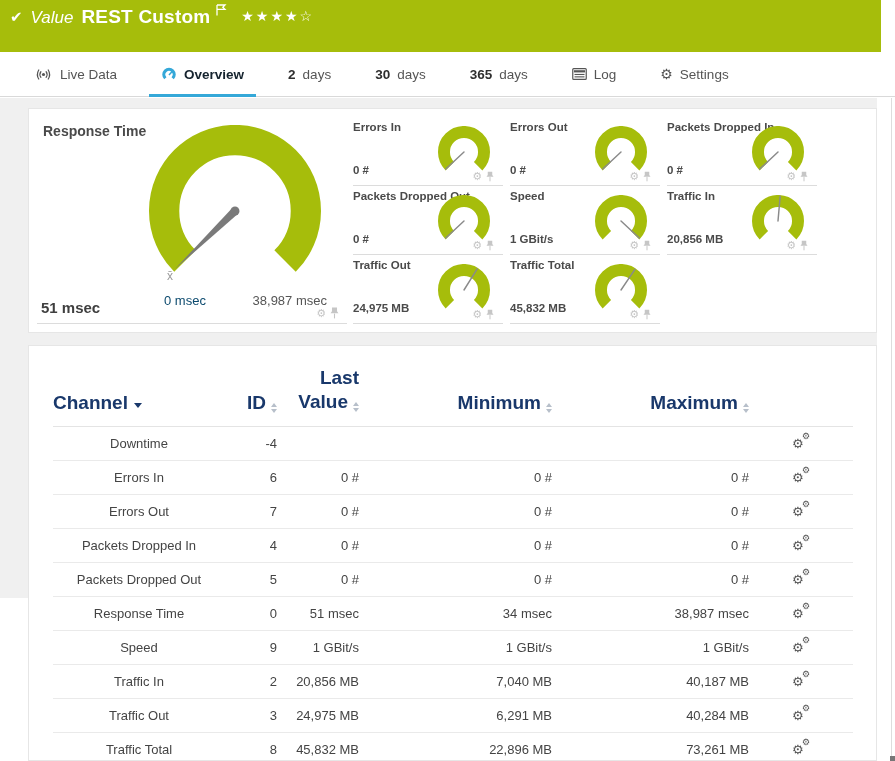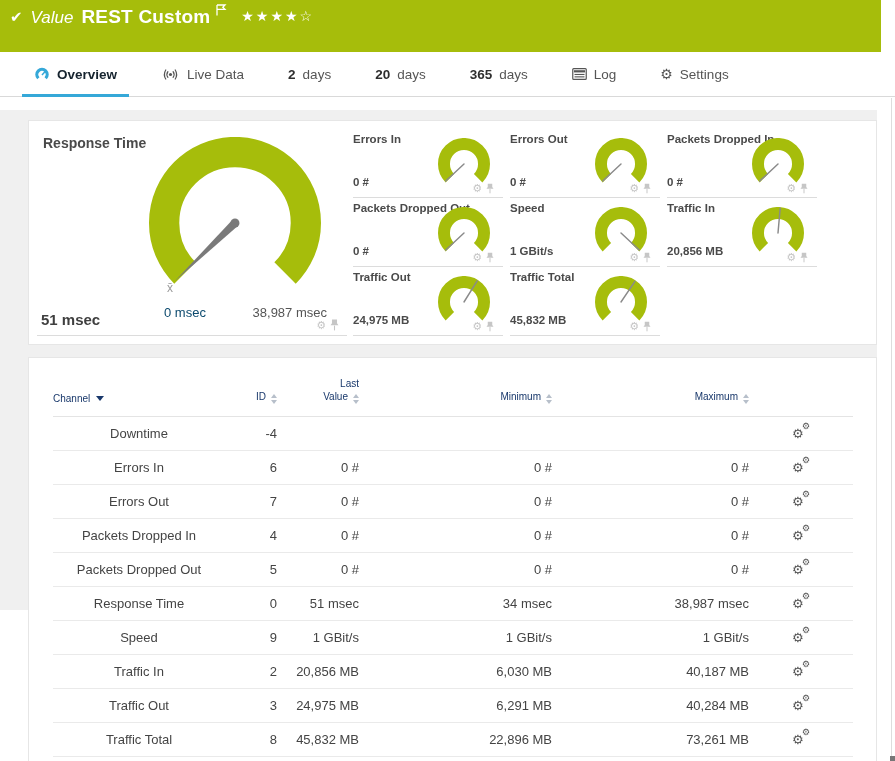--- a/index.html
+++ b/index.html
@@ -19,21 +19,21 @@
   .stars{font-size:14px;letter-spacing:2px;margin-left:14px;position:relative;top:-2px}
   .status-ok{font-size:12px;font-weight:bold;padding:3px 0 0 53px}
   
   .tabbar{position:absolute;top:52px;left:0;width:895px;height:45px;background:#fff;border-bottom:1px solid #d9d9d9;display:flex;align-items:stretch;padding-left:26px;box-sizing:border-box}
   .tab{display:flex;align-items:center;gap:7px;padding:0 8px;margin-right:28px;font-size:13.5px;color:#555;cursor:pointer;position:relative;white-space:nowrap}
   .tab .num{font-weight:bold;color:#2e2e2e}
   .tab.active{color:#15232e;font-weight:bold}
   .tab.active::after{content:"";position:absolute;left:-4px;right:-4px;bottom:-1px;height:3px;background:var(--blue,#35a8d8)}
   .tab svg{display:block}
   
-  .content{position:absolute;top:110px;left:0;width:877px;height:500px;background:#f0f0f0;padding:10px 0 0 28px;box-sizing:border-box}
+  .content{position:absolute;top:98px;left:0;width:877px;height:500px;background:#f0f0f0;padding:10px 0 0 28px;box-sizing:border-box}
   .gutter{position:absolute;top:98px;left:877px;width:18px;height:663px;background:#fff}
   .gutter::after{content:"";position:absolute;right:3px;top:0;bottom:0;width:1px;background:#ddd}
   .grip{position:absolute;right:0;bottom:0;width:5px;height:5px;background:#777}
   .card{background:#fff;border:1px solid #e6e6e6;box-sizing:border-box;width:849px}
   
   .gauges-card{height:225px;display:flex;padding:8px}
   .main-gauge-cell{width:310px;flex:none;position:relative;border-bottom:1px solid #dcdcdc}
   .mg-title{position:absolute;top:6px;left:6px;font-size:14px;font-weight:bold;color:#4a4a4a}
   .mg-gauge{position:absolute;left:112px;top:8px;width:172px;height:172px}
   .mg-mean{position:absolute;left:130px;top:152px;font-size:12px;color:#9a9a9a}
@@ -47,21 +47,21 @@
   
   .small-grid{display:grid;grid-template-columns:repeat(3,150px);grid-auto-rows:69px;column-gap:7px;margin-left:6px}
   .sg-cell{position:relative;border-bottom:1px solid #dcdcdc}
   .sg-title{position:absolute;top:4px;left:0;font-size:11.5px;font-weight:bold;color:#4a4a4a;white-space:nowrap}
   .sg-value{position:absolute;bottom:9px;left:0;font-size:11.5px;font-weight:bold;color:#4a4a4a}
   .sg-gauge{position:absolute;top:9px;right:13px;width:52px;height:52px}
   .sg-icons{bottom:3px;right:9px}
   
   .table-card{margin-top:12px;padding:4px 24px 0 24px;height:416px;overflow:hidden}
   table{width:100%;border-collapse:collapse;font-size:13px;color:#444;table-layout:fixed}
-  thead th{color:var(--navy,#19386b);font-weight:normal;font-size:10px;text-align:right;vertical-align:bottom;padding:16px 0 12px;border-bottom:1px solid #e4e4e4;cursor:pointer}
+  thead th{color:var(--navy,#19386b);font-weight:bold;font-size:19px;text-align:right;vertical-align:bottom;padding:16px 0 12px;border-bottom:1px solid #e4e4e4;cursor:pointer}
   thead th.ch{text-align:left}
   thead th .hdr2{line-height:1.25}
   tbody td{padding:0;height:33px;border-bottom:1px solid #eaeaea;text-align:right}
   tbody td.ch{text-align:center}
   td.gearcell,th.gearcell{text-align:center}
   .sort{display:inline-flex;flex-direction:column;gap:2px;margin-left:5px;vertical-align:2px}
   .sort i{display:block;width:0;height:0;border-left:3.5px solid transparent;border-right:3.5px solid transparent}
   .sort .up{border-bottom:4px solid #b7bfca}
   .sort .down{border-top:4px solid #b7bfca}
   .sortsel{display:inline-block;width:0;height:0;border-left:4.5px solid transparent;border-right:4.5px solid transparent;border-top:5.5px solid var(--navy,#19386b);margin-left:6px;vertical-align:1px}
@@ -81,44 +81,44 @@
       <svg width="11" height="12" viewBox="0 0 11 12">
           <path d="M1 1 h8 l-2.2 2.2 L9 5.4 H1" fill="none" stroke="#fff" stroke-width="1.3"></path>
           <line x1="1" y1="1" x2="1" y2="11.5" stroke="#fff" stroke-width="1.3"></line>
         </svg>
     </span>
     <span class="stars">★★★★☆</span>
   </div>
 </header>
 
 <nav class="tabbar" id="tabbar">
+    <div class="tab">
+      <span>
+        <svg width="19" height="13" viewBox="0 0 20 14">
+          <circle cx="10" cy="7" r="1.7" fill="#555"></circle>
+          <path d="M7.2 3.9 Q5 7 7.2 10.1 M4.9 2.1 Q1.9 7 4.9 11.9 M12.8 3.9 Q15 7 12.8 10.1 M15.1 2.1 Q18.1 7 15.1 11.9" fill="none" stroke="#555" stroke-width="1.3" stroke-linecap="round"></path>
+        </svg>
+      </span>
+      <span>Live Data</span>
+    </div>
     <div class="tab active">
       <span>
         <svg width="16" height="15" viewBox="0 0 16 16">
           <path d="M4.1 12 A5.5 5.5 0 1 1 11.9 12" fill="none" stroke="#35a8d8" stroke-width="3.4"></path>
           <line x1="8" y1="8.5" x2="11.6" y2="4.6" stroke="#35a8d8" stroke-width="1.6"></line>
         </svg>
       </span>
       <span>Overview</span>
     </div>
     <div class="tab">
-      <span>
-        <svg width="19" height="13" viewBox="0 0 20 14">
-          <circle cx="10" cy="7" r="1.7" fill="#555"></circle>
-          <path d="M7.2 3.9 Q5 7 7.2 10.1 M4.9 2.1 Q1.9 7 4.9 11.9 M12.8 3.9 Q15 7 12.8 10.1 M15.1 2.1 Q18.1 7 15.1 11.9" fill="none" stroke="#555" stroke-width="1.3" stroke-linecap="round"></path>
-        </svg>
-      </span>
-      <span>Live Data</span>
-    </div>
-    <div class="tab">
       <span class="num">2</span>
       <span>days</span>
     </div>
     <div class="tab">
-      <span class="num">20</span>
+      <span class="num">30</span>
       <span>days</span>
     </div>
     <div class="tab">
       <span class="num">365</span>
       <span>days</span>
     </div>
     <div class="tab">
       <span>
         <svg width="15" height="12" viewBox="0 0 16 13">
           <rect x="0.7" y="0.7" width="14.6" height="11.6" rx="1" fill="none" stroke="#555" stroke-width="1.3"></rect>
@@ -380,21 +380,21 @@
             <td>9</td>
             <td>1 GBit/s</td>
             <td>1 GBit/s</td>
             <td>1 GBit/s</td>
             <td class="gearcell"><span class="gears2"><span class="g1">⚙</span><span class="g2">⚙</span></span></td>
           </tr>
           <tr>
             <td class="ch">Traffic In</td>
             <td>2</td>
             <td>20,856 MB</td>
-            <td>6,030 MB</td>
+            <td>7,040 MB</td>
             <td>40,187 MB</td>
             <td class="gearcell"><span class="gears2"><span class="g1">⚙</span><span class="g2">⚙</span></span></td>
           </tr>
           <tr>
             <td class="ch">Traffic Out</td>
             <td>3</td>
             <td>24,975 MB</td>
             <td>6,291 MB</td>
             <td>40,284 MB</td>
             <td class="gearcell"><span class="gears2"><span class="g1">⚙</span><span class="g2">⚙</span></span></td>

